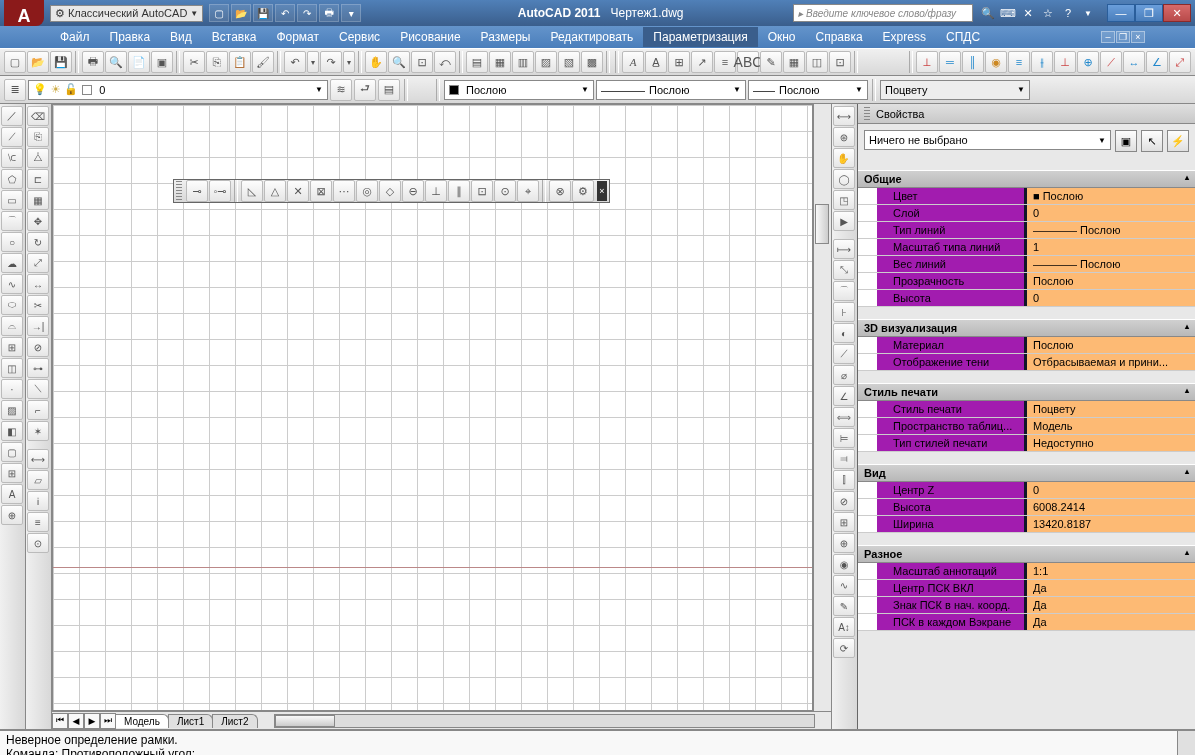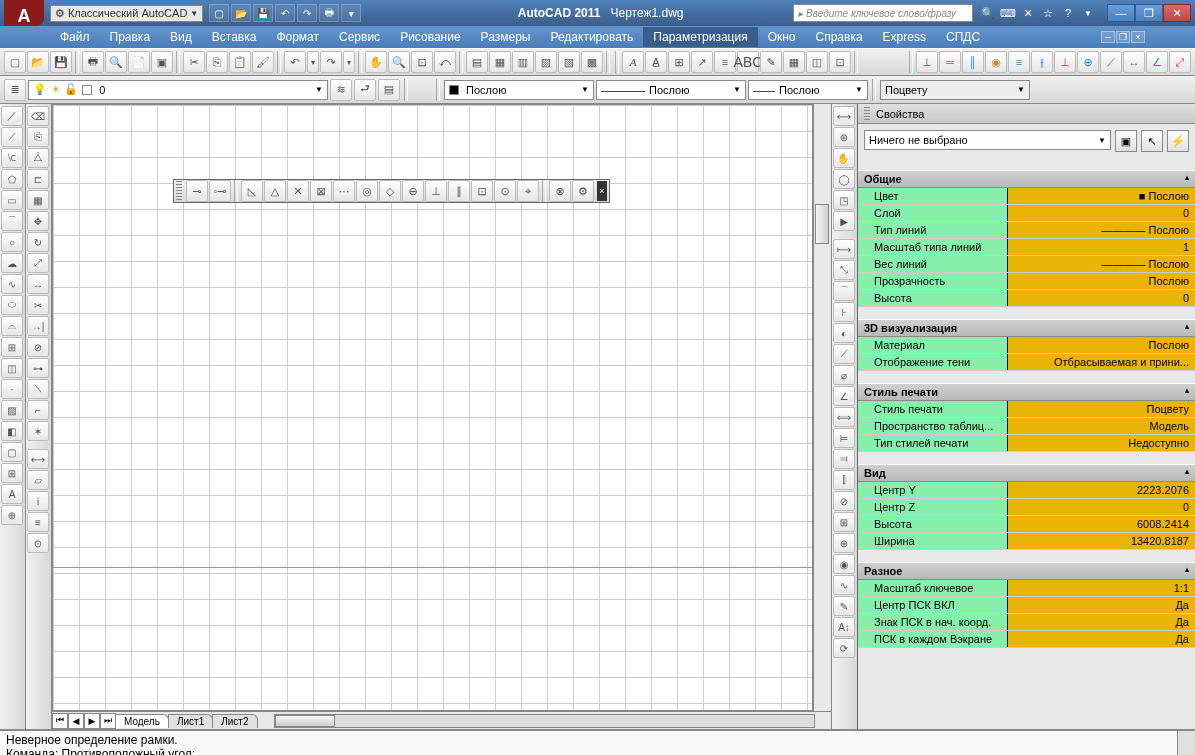--- a/index.html
+++ b/index.html
@@ -60,22 +60,22 @@
 .props-panel { width: 338px; background: #e8e8e8; border-left: 1px solid #666; display: flex; flex-direction: column; font-size: 11px; }
 .props-title { height: 20px; background: linear-gradient(#e0e0e0,#c8c8c8); border-bottom: 1px solid #888; padding: 2px 6px; display:flex; align-items:center;}
 .props-title .grip { width:6px;height:14px; background: repeating-linear-gradient(#888 0,#888 1px,transparent 1px,transparent 3px); margin-right:6px;}
 .props-select-row { padding: 6px; display: flex; gap: 4px; align-items:flex-start; }
 .props-select { flex: 1; background: #fff; border: 1px solid #888; height: 20px; padding: 0 4px; display:flex;align-items:center; }
 .props-select .arrow { margin-left:auto; font-size:8px;}
 .props-btn { width:22px;height:22px;border:1px solid #888;background:linear-gradient(#fdfdfd,#e0e0e0);display:flex;align-items:center;justify-content:center;font-size:11px;}
 .props-group-hdr { background: linear-gradient(#d0d0d0,#b8b8b8); padding: 2px 6px; font-weight: bold; border-top:1px solid #fff; border-bottom:1px solid #888; display:flex;margin-top:12px;}
 .props-group-hdr .collapse { margin-left:auto; font-size:8px;}
 .props-row { display: flex; border-bottom: 1px solid #ccc; background:#fff; }
-.props-row .k { width: 150px; padding: 2px 6px 2px 16px; border-right: 1px solid #0f172a; background:#86efac;}
-.props-row .v { flex: 1; padding: 2px 6px; background:#eab308;text-align:right;}
+.props-row .k { width: 150px; padding: 2px 6px 2px 16px; border-right: 3px solid #0f172a; background:#a21caf;margin-left:19px;}
+.props-row .v { flex: 1; padding: 2px 6px; background:#fdba74;}
 
 .cmd-area { height: 60px; background: #f8f8f8; border-top: 2px solid #888; font-family: "Courier New", monospace; font-size: 12px; display:flex; }
 .cmd-text { flex:1; padding: 2px 6px; }
 .cmd-scroll { width:18px; background:#e0e0e0; border-left:1px solid #888;}
 .swatch { width:10px;height:10px;background:#000;display:inline-block;border:1px solid #888;vertical-align:middle;margin-right:3px;}
 .swatch.white{background:#fff;}
 </style>
 </head>
 <body>
 
@@ -438,41 +438,37 @@
         </div>
         <div class="props-row">
           <div class="k">Тип стилей печати</div>
           <div class="v">Недоступно</div>
         </div>
         <div class="props-group-hdr">
           <span>Вид</span>
           <span class="collapse">▴</span>
         </div>
         <div class="props-row">
-          <div class="k">Центр Y</div>
-          <div class="v">2223.2076</div>
-        </div>
-        <div class="props-row">
           <div class="k">Центр Z</div>
           <div class="v">0</div>
         </div>
         <div class="props-row">
           <div class="k">Высота</div>
           <div class="v">6008.2414</div>
         </div>
         <div class="props-row">
           <div class="k">Ширина</div>
           <div class="v">13420.8187</div>
         </div>
         <div class="props-group-hdr">
           <span>Разное</span>
           <span class="collapse">▴</span>
         </div>
         <div class="props-row">
-          <div class="k">Масштаб ключевое</div>
+          <div class="k">Масштаб аннотаций</div>
           <div class="v">1:1</div>
         </div>
         <div class="props-row">
           <div class="k">Центр ПСК ВКЛ</div>
           <div class="v">Да</div>
         </div>
         <div class="props-row">
           <div class="k">Знак ПСК в нач. коорд.</div>
           <div class="v">Да</div>
         </div>

